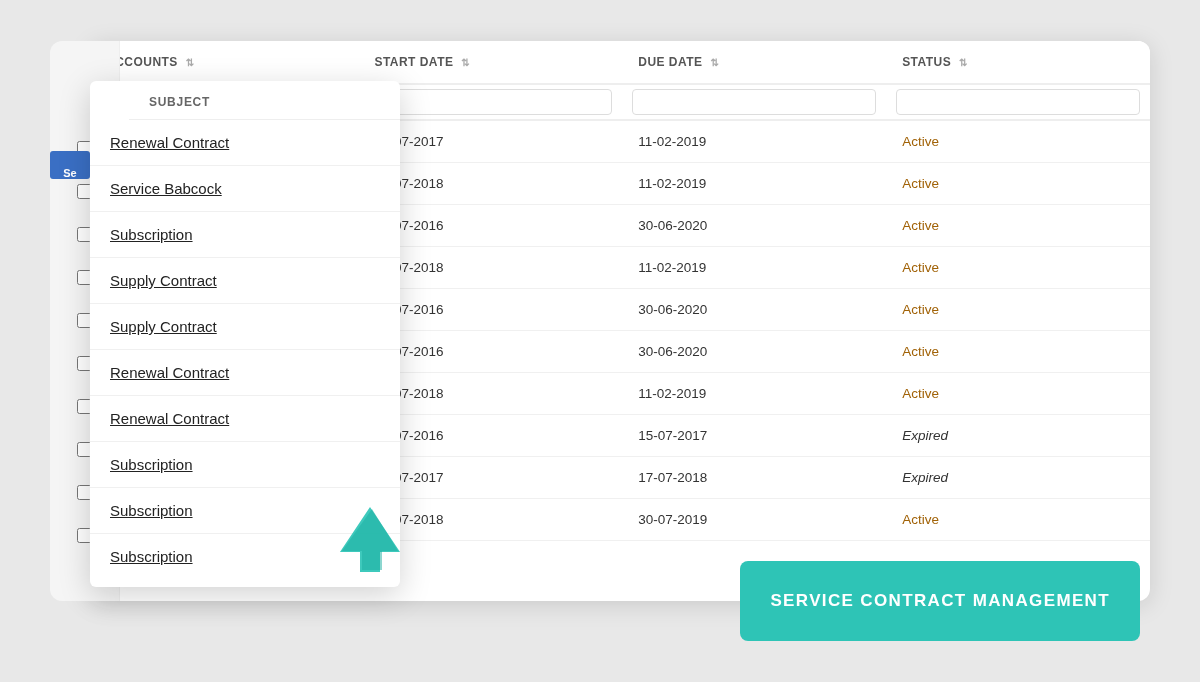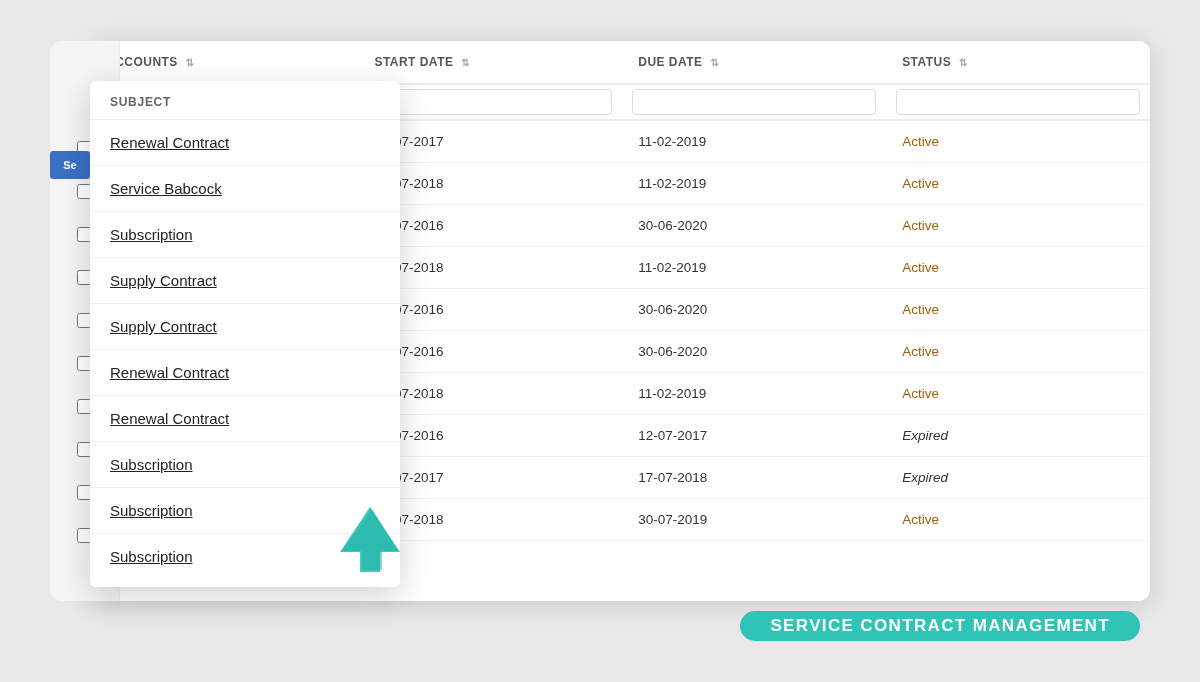--- a/index.html
+++ b/index.html
@@ -136,21 +136,21 @@
     .search-btn-partial {
       position: absolute;
       top: 130px;
       left: 20px;
       background: #3a6fc4;
       color: #fff;
       width: 40px;
       height: 28px;
       border-radius: 3px;
       display: flex;
-      align-items: center;
+      align-items: flex-end;
       justify-content: center;
       font-size: 11px;
       font-weight: 600;
       z-index: 5;
     }
 
     
     .dropdown-overlay {
       position: absolute;
       top: 60px;
@@ -163,20 +163,21 @@
       padding-bottom: 8px;
     }
 
     .dropdown-header {
       padding: 14px 20px 10px 20px;
       font-size: 12px;
       font-weight: 700;
       color: #666;
       letter-spacing: 0.06em;
       border-bottom: 1px solid #eee;
+      margin-left: 39px;
     }
 
     .dropdown-item {
       padding: 14px 20px;
       font-size: 15px;
       color: #222;
       cursor: pointer;
       border-bottom: 1px solid #f0f0f0;
       transition: background 0.15s;
       text-decoration: underline;
@@ -202,22 +203,22 @@
     
     .service-badge {
       position: absolute;
       bottom: 20px;
       right: 30px;
       background: #2ec4b6;
       color: #fff;
       font-size: 17px;
       font-weight: 800;
       letter-spacing: 0.08em;
-      padding: 5px 30px;
-      border-radius: 16px;
+      padding: 30px 30px;
+      border-radius: 8px;
       z-index: 20;
       white-space: nowrap;
     }
   </style>
 </head>
 <body>
 
 <div class="screenshot-wrapper">
 
   <div class="main-card">
@@ -292,21 +293,21 @@
     </tr>
             <tr>
       <td>Merlin Electric Co</td>
       <td>31-07-2018</td>
       <td>11-02-2019</td>
       <td class="status-active">Active</td>
     </tr>
             <tr>
       <td>[Sample] Blue Bell Inc</td>
       <td>31-07-2016</td>
-      <td>12-07-2017</td>
+      <td>15-07-2017</td>
       <td class="status-expired">Expired</td>
     </tr>
             <tr>
       <td>[Sample] Blue Bell Inc</td>
       <td>31-07-2017</td>
       <td>17-07-2018</td>
       <td class="status-expired">Expired</td>
     </tr>
             <tr>
       <td>[Sample] Blue Bell Inc</td>

